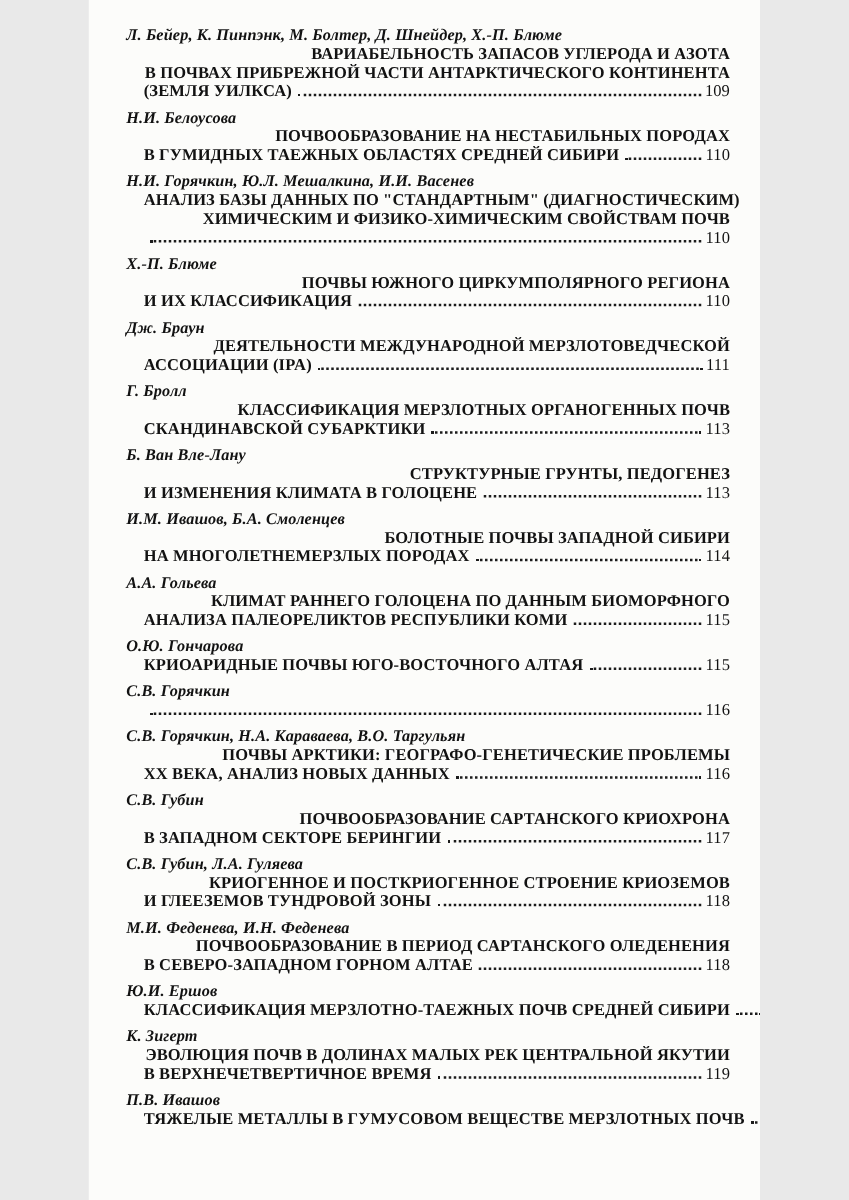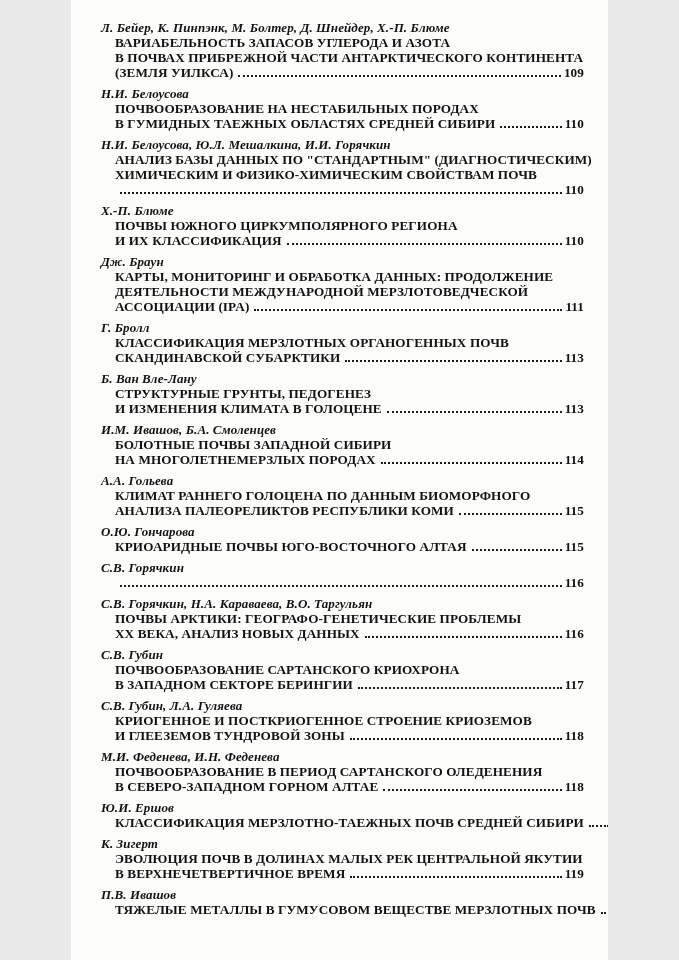--- a/index.html
+++ b/index.html
@@ -30,37 +30,38 @@
   }
   .title {
     margin-left: 14px;
     font-weight: bold;
     font-size: 13.2px;
     line-height: 15px;
     letter-spacing: 0.1px;
   }
   .title-line {
     white-space: nowrap;
+    text-align: right;
   }
   .last-line {
     display: flex;
     align-items: flex-end;
   }
   .last-text {
     white-space: nowrap;
   }
   .leader {
     flex: 1 1 auto;
     min-width: 20px;
     border-bottom: 2px dotted #1c1c1c;
     margin: 0 3px 3px 5px;
   }
   .page-num {
     white-space: nowrap;
-    font-weight: bold;
+    font-weight: normal;
     text-align: center;
   }
 </style>
 </head>
 <body>
 
 <main class="page">
   <section>
   <article class="entry">
     <div class="authors">Л. Бейер, К. Пинпэнк, М. Болтер, Д. Шнейдер, Х.-П. Блюме</div>
@@ -81,21 +82,21 @@
       <div class="title-line">ПОЧВООБРАЗОВАНИЕ НА НЕСТАБИЛЬНЫХ ПОРОДАХ</div>
           <div class="last-line">
         <span class="last-text">В ГУМИДНЫХ ТАЕЖНЫХ ОБЛАСТЯХ СРЕДНЕЙ СИБИРИ</span>
         <span class="leader"></span>
         <span class="page-num">110</span>
       </div>
     </div>
   </article>
 
   <article class="entry">
-    <div class="authors">Н.И. Белоусова, Ю.Л. Мешалкина, И.И. Горячкин</div>
+    <div class="authors">Н.И. Горячкин, Ю.Л. Мешалкина, И.И. Васенев</div>
     <div class="title">
       <div class="title-line">АНАЛИЗ БАЗЫ ДАННЫХ ПО "СТАНДАРТНЫМ" (ДИАГНОСТИЧЕСКИМ)</div>
           <div class="title-line">ХИМИЧЕСКИМ И ФИЗИКО-ХИМИЧЕСКИМ СВОЙСТВАМ ПОЧВ</div>
           <div class="last-line">
         <span class="leader"></span>
         <span class="page-num">110</span>
       </div>
     </div>
   </article>
 
@@ -107,21 +108,20 @@
         <span class="last-text">И ИХ КЛАССИФИКАЦИЯ</span>
         <span class="leader"></span>
         <span class="page-num">110</span>
       </div>
     </div>
   </article>
 
   <article class="entry">
     <div class="authors">Дж. Браун</div>
     <div class="title">
-      <div class="title-line">КАРТЫ, МОНИТОРИНГ И ОБРАБОТКА ДАННЫХ: ПРОДОЛЖЕНИЕ</div>
           <div class="title-line">ДЕЯТЕЛЬНОСТИ МЕЖДУНАРОДНОЙ МЕРЗЛОТОВЕДЧЕСКОЙ</div>
           <div class="last-line">
         <span class="last-text">АССОЦИАЦИИ (IPA)</span>
         <span class="leader"></span>
         <span class="page-num">111</span>
       </div>
     </div>
   </article>
 
   <article class="entry">

